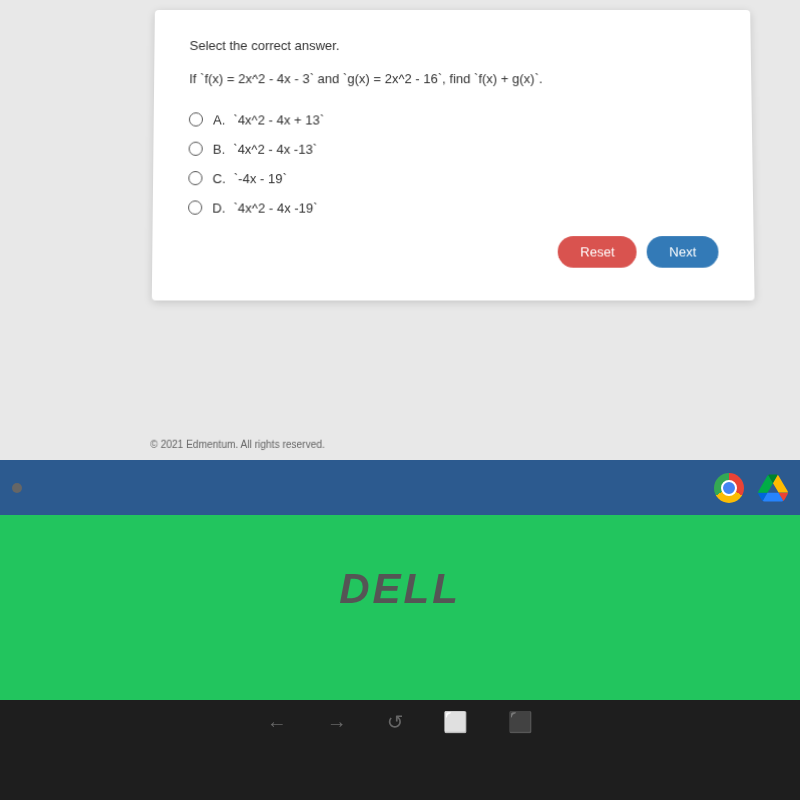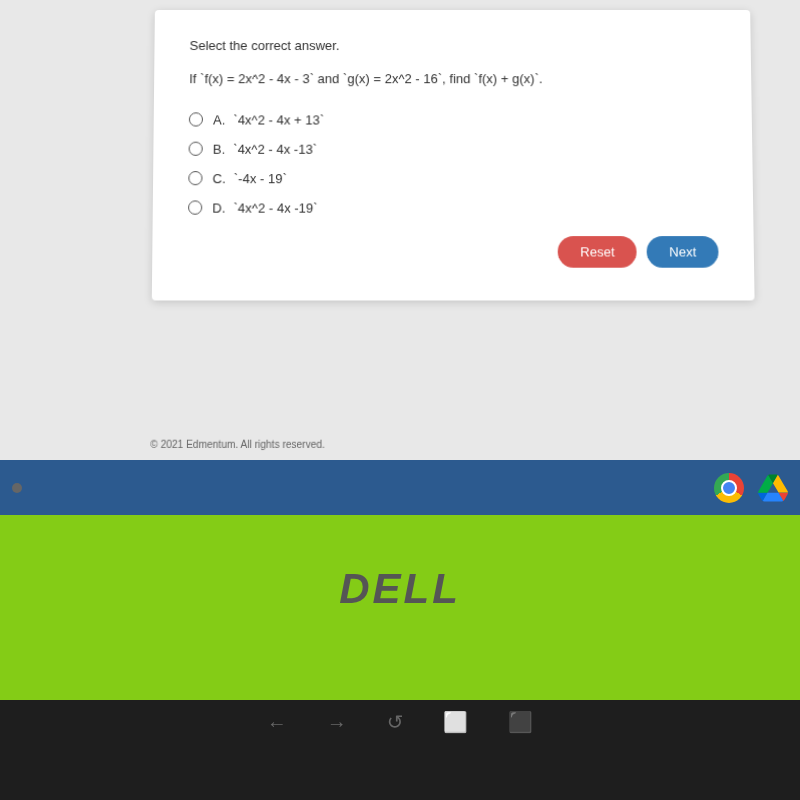--- a/index.html
+++ b/index.html
@@ -193,21 +193,21 @@
       height: 28px;
     }
 
     
     .laptop-body {
       position: absolute;
       top: 515px;
       left: 0;
       width: 800px;
       height: 285px;
-      background: #84cc16;
+      background: #22c55e;
       display: flex;
       flex-direction: column;
       align-items: center;
     }
 
     
     .dell-logo {
       position: absolute;
       top: 50px;
       left: 50%;

